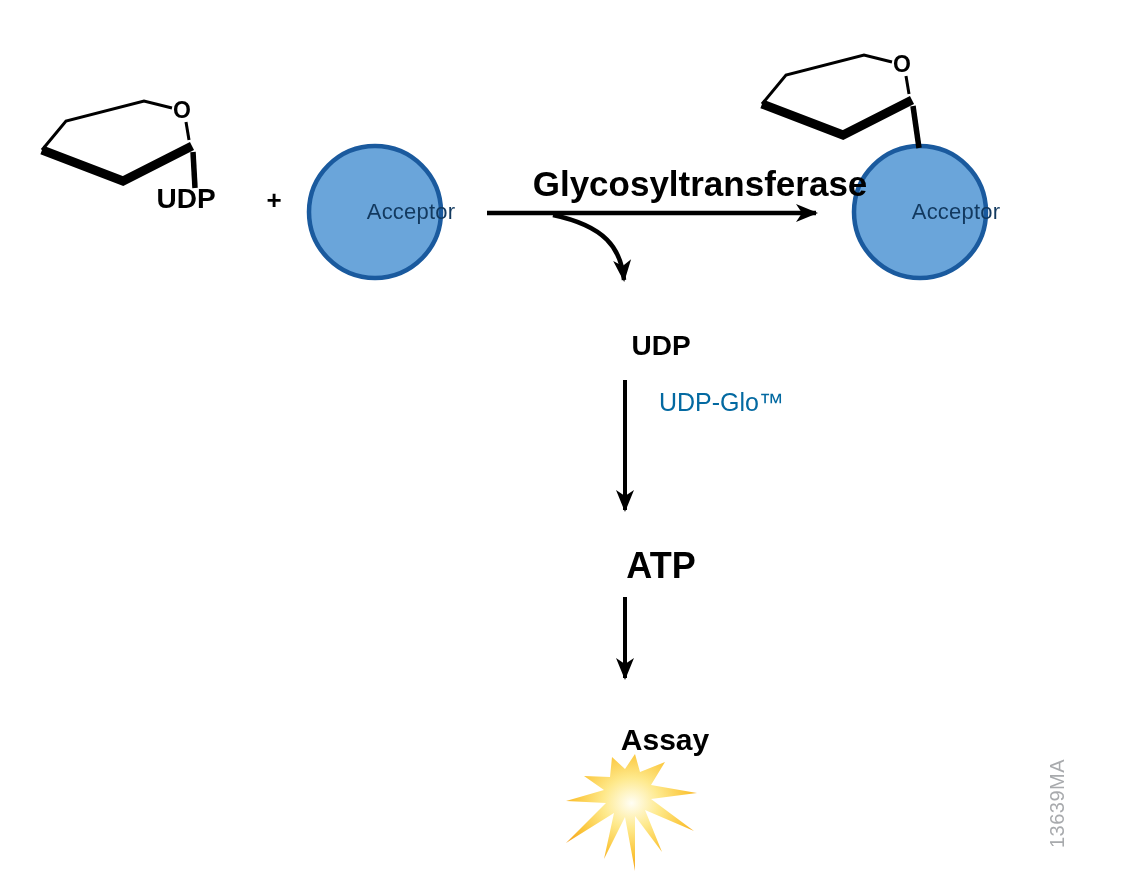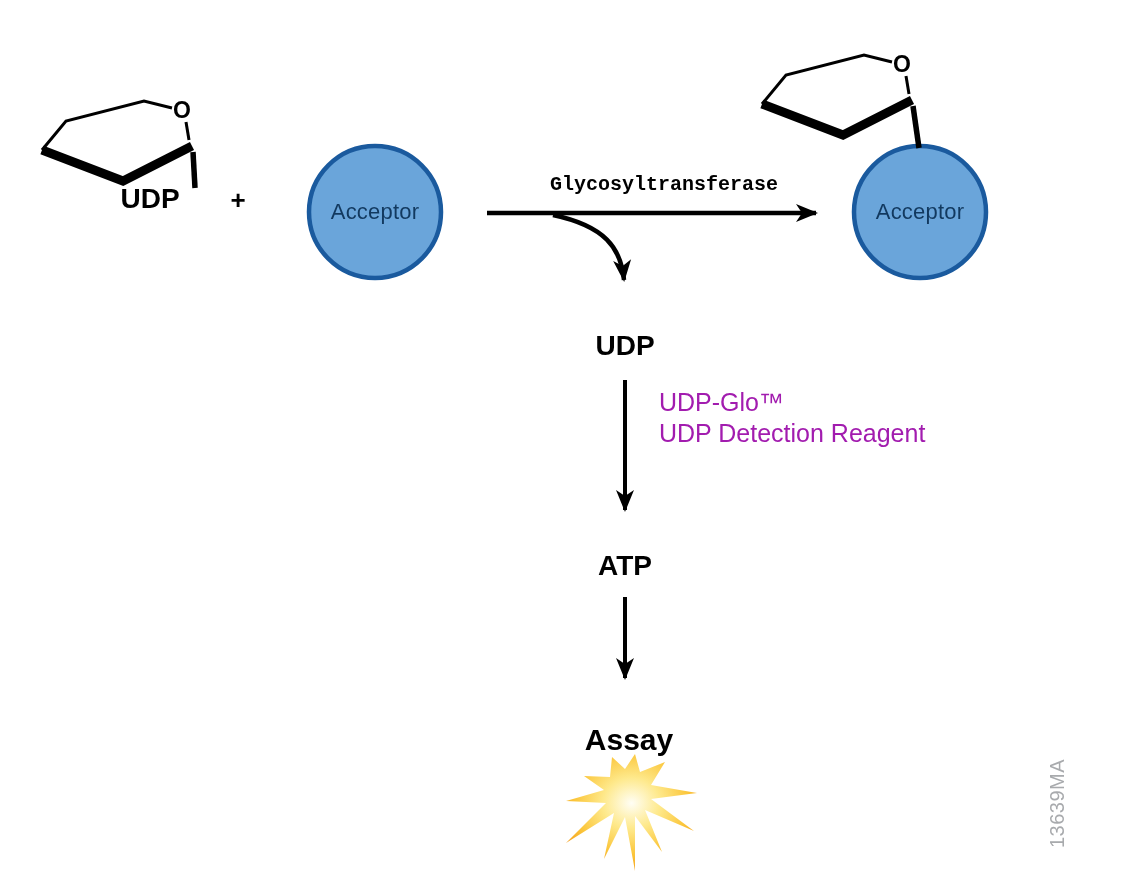--- a/index.html
+++ b/index.html
@@ -19,40 +19,41 @@
   .overlay {
     position: absolute;
     left: 0; top: 0;
     width: 1122px; height: 887px;
     pointer-events: none;
   }
   .label {
     position: absolute;
     color: #000000;
     white-space: nowrap;
+    margin-left: 36px;
   }
   .centered { transform: translate(-50%, -50%); }
 
   .lbl-udp-donor     { left: 150px; top: 199px; font-size: 28px; font-weight: bold; }
   .lbl-plus          { left: 238px; top: 200px; font-size: 26px; font-weight: 600; }
   .lbl-acceptor-left,
   .lbl-acceptor-right {
     font-size: 22px; font-weight: normal; color: #12395f; letter-spacing: 0.2px; text-align: right;
   }
   .lbl-acceptor-left  { left: 375px; top: 212px; }
   .lbl-acceptor-right { left: 920px; top: 212px; }
-  .lbl-enzyme        { left: 664px; top: 184px; font-size: 20px; font-weight: bold; font-family: Liberation Mono, monospace; }
+  .lbl-enzyme        { left: 664px; top: 184px; font-size: 35px; font-weight: bold; }
   .lbl-udp-byproduct { left: 625px; top: 346px; font-size: 28px; font-weight: bold; }
-  .lbl-atp           { left: 625px; top: 566px; font-size: 28px; font-weight: bold; }
+  .lbl-atp           { left: 625px; top: 566px; font-size: 36px; font-weight: bold; }
   .lbl-light         { left: 629px; top: 740px; font-size: 30px; font-weight: bold; }
 
   .reagent-block {
     position: absolute;
     left: 659px; top: 387px;
-    color: #a21caf;
+    color: #0369a1;
     font-size: 25px;
     line-height: 31px;
     white-space: nowrap;
   }
   .figure-id {
     position: absolute;
     left: 1046px; top: 848px;
     transform: rotate(-90deg);
     transform-origin: 0 0;
     color: #a8aaad;
@@ -125,21 +126,20 @@
   <div class="label centered lbl-acceptor-left">Acceptor</div>
 
   <div class="label centered lbl-enzyme">Glycosyltransferase</div>
 
   <div class="label centered lbl-acceptor-right">Acceptor</div>
 
   <div class="label centered lbl-udp-byproduct">UDP</div>
 
   <div class="reagent-block">
     <div class="reagent-line">UDP-Glo™</div>
-    <div class="reagent-line">UDP Detection Reagent</div>
   </div>
 
   <div class="label centered lbl-atp">ATP</div>
 
   <div class="label centered lbl-light">Assay</div>
 
   <div class="figure-id">13639MA</div>
 </div>
 
 </body></html>

